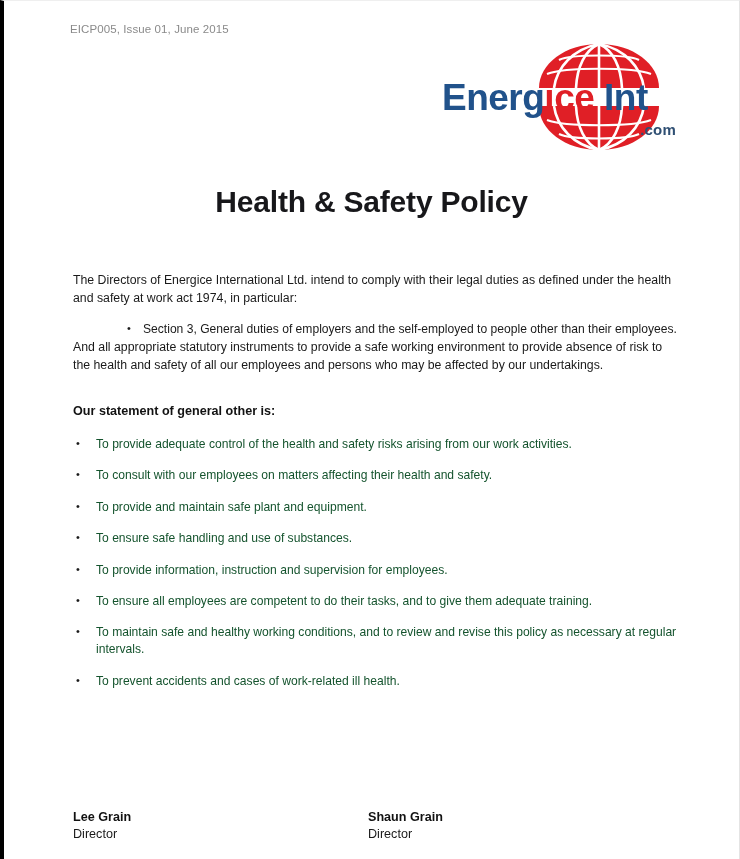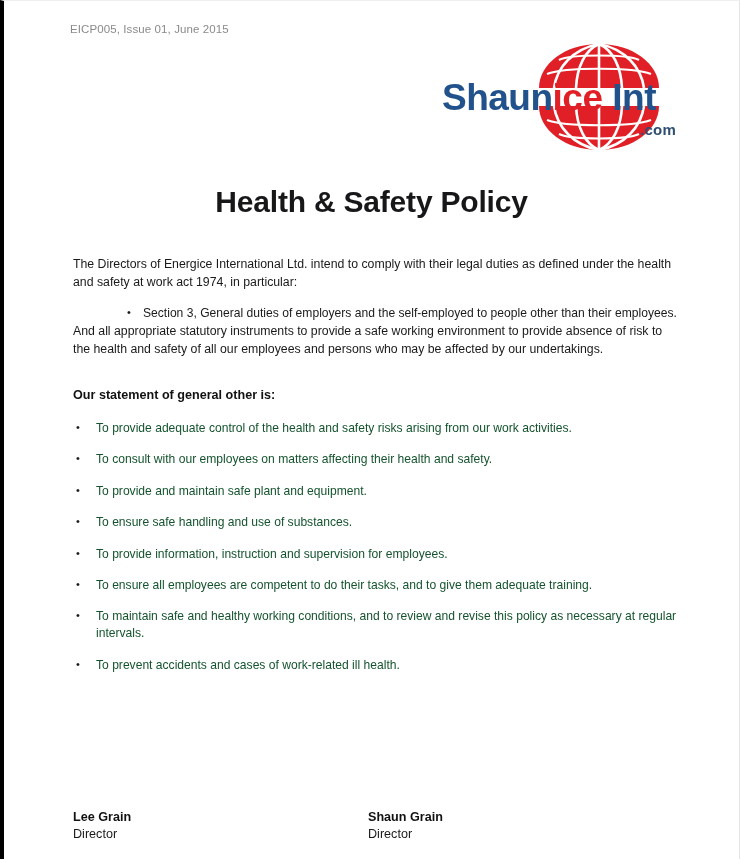--- a/index.html
+++ b/index.html
@@ -91,21 +91,21 @@
     font-size: 30px;
     font-weight: bold;
     color: #17171a;
     letter-spacing: -0.2px;
   }
 
   
   .body-wrap {
     position: absolute;
     left: 69px;
-    top: 254px;
+    top: 270px;
     width: 604px;
   }
 
   p.para {
     margin: 0;
     font-size: 12.3px;
     line-height: 18px;
     color: #1a1a1a;
   }
 
@@ -218,21 +218,21 @@
           <path d="M62 45 C36 40 20 22 17 1"></path>
           <path d="M62 45 C88 40 104 22 107 1"></path>
         </g>
         <g stroke="#ffffff" stroke-width="2.2" fill="none">
           <path d="M22 29 C34 35 90 35 102 29"></path>
           <path d="M10 15 C28 22 96 22 114 15"></path>
         </g>
       </svg>
     </div>
 
-    <div class="logo-word"><span class="lw-blue">Shaun</span><span class="lw-red">ice</span><span class="lw-blue"> Int</span></div>
+    <div class="logo-word"><span class="lw-blue">Energ</span><span class="lw-red">ice</span><span class="lw-blue"> Int</span></div>
 
     <div class="logo-com">.com</div>
   </div>
 
   <h1 class="doc-title">Health &amp; Safety Policy</h1>
 
   <div class="body-wrap">
 
     <p class="para">The Directors of Energice International Ltd. intend to comply with their legal duties as defined under the health and safety at work act 1974, in particular:</p>
 

